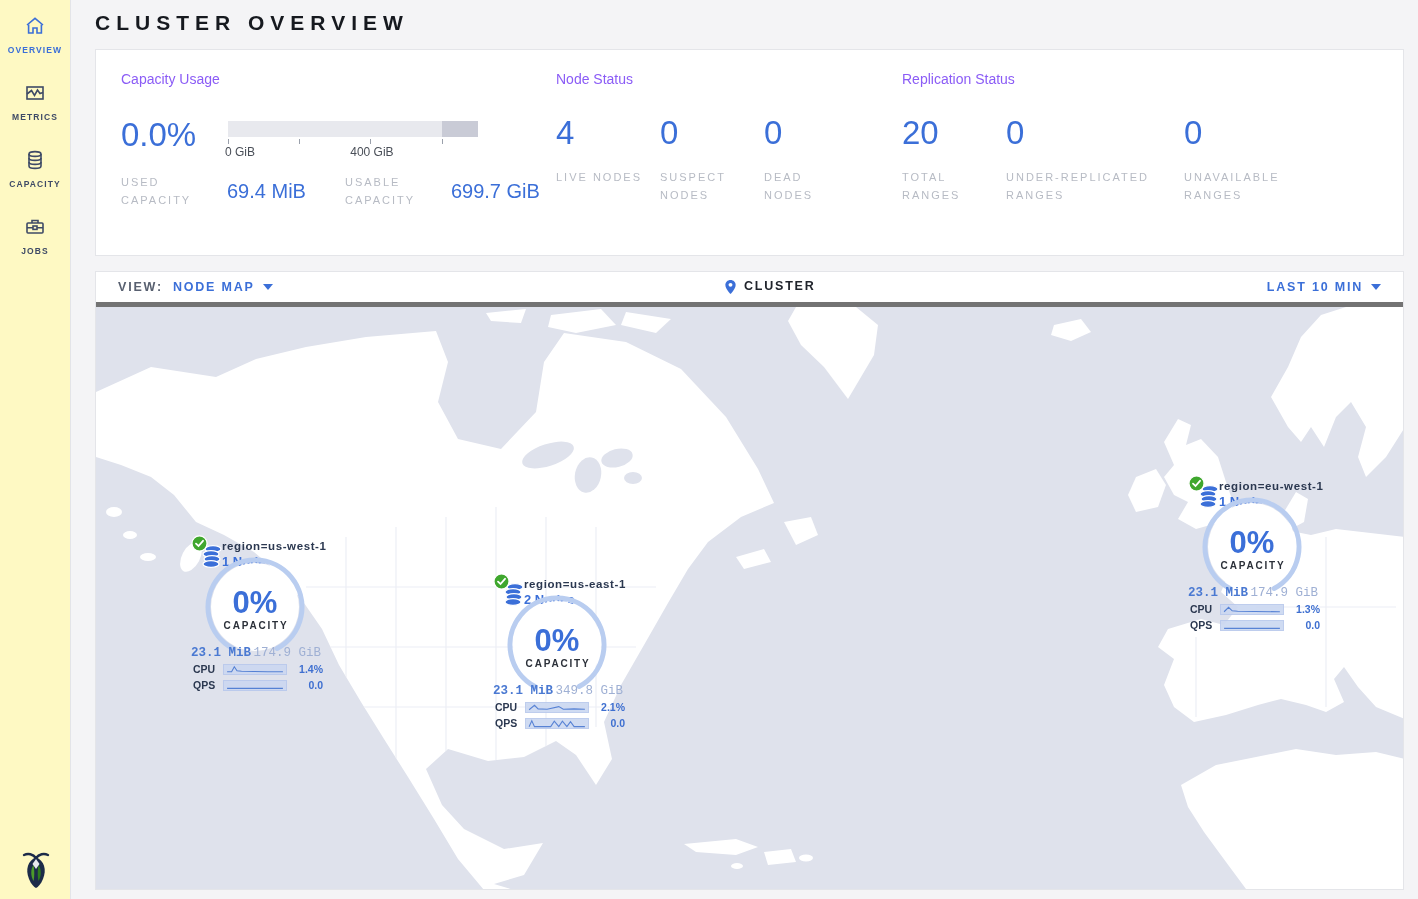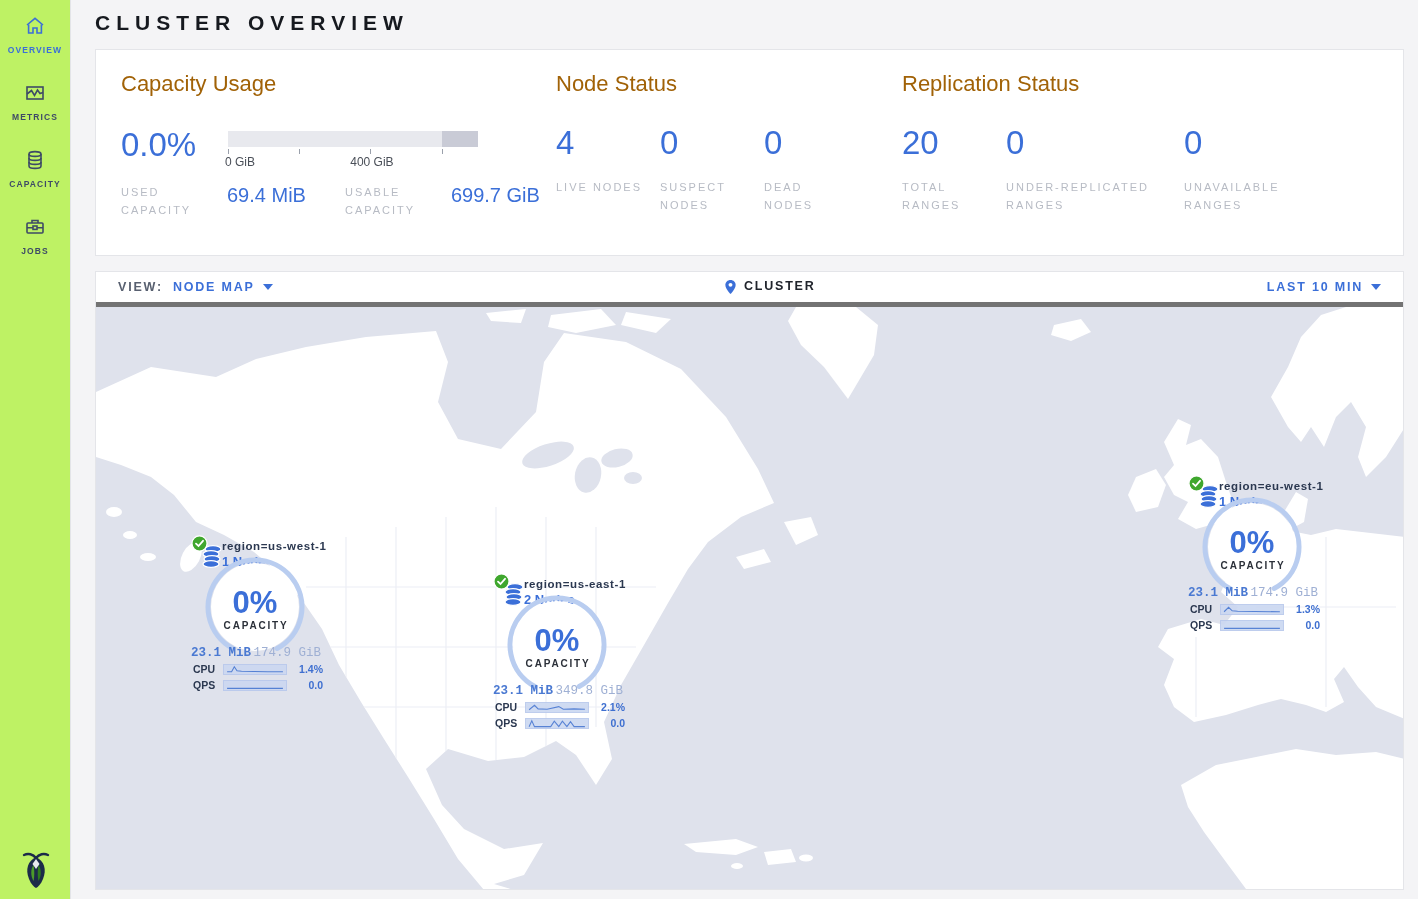--- a/index.html
+++ b/index.html
@@ -5,52 +5,52 @@
   :root{
     --accent:#3b6fd8; --accent-soft:#9fb0d4; --green:#3fa72e;
     --water:#dfe2ec; --land:#ffffff; --label-gray:#b7bbc4;
     --dark:#1c2433; --slate:#3e4a66; --card-border:#e4e5e9; --page-bg:#f4f4f6;
   }
   *{box-sizing:border-box; margin:0; padding:0;}
   html,body{width:1418px; height:899px; overflow:hidden;}
   body{background:var(--page-bg); font-family:"Liberation Sans", sans-serif; color:var(--dark);}
 
   
-  .sidebar{position:fixed; left:0; top:0; width:71px; height:899px; background:#bef264;
+  .sidebar{position:fixed; left:0; top:0; width:71px; height:899px; background:#fef9c3;
     border-right:1px solid #e3e4e8; z-index:50;}
   .side-item{display:flex; flex-direction:column; align-items:center; padding:14px 0 12px; cursor:pointer;}
   .side-item .lbl{margin-top:7px; font-size:8.5px; font-weight:bold; letter-spacing:1.1px; color:var(--slate);}
   .side-item svg{stroke:var(--slate); fill:none; stroke-width:1.6;}
   .side-item.active .lbl{color:var(--accent);}
   .side-item.active svg{stroke:var(--accent);}
   .side-logo{position:absolute; bottom:6px; left:0; width:71px; display:flex; justify-content:center;}
 
   
   .main{margin-left:71px; padding:0 14px 0 24px;}
   .page-title{padding:11px 0 14px; font-size:21px; font-weight:bold; letter-spacing:6px; color:#16191f;}
 
   .card{background:#fff; border:1px solid var(--card-border); width:1309px;}
 
   
   .summary{height:207px; display:flex; padding:21px 0 0 25px; margin-bottom:15px;}
-  .sec-title{font-size:22px; color:#a16207;}
+  .sec-title{font-size:14px; color:#8b5cf6;}
   .cap-section{width:435px;}
   .ns-section{width:346px;}
   .rs-section{flex:1;}
   .cap-row{display:flex; margin-top:29px;}
   .cap-pct{width:107px; font-size:33px; color:var(--accent);}
   .bar-wrap{width:250px; padding-top:5px;}
   .bar{height:16px; width:250px;
     background:linear-gradient(to right,#e8e9ee 0 85.6%, #c9cbd6 85.6% 100%);}
   .ticks{position:relative; height:7px;}
   .tick{position:absolute; top:2px; width:1px; height:5px; background:#9aa0ab;}
   .tick-labels{position:relative; height:15px; margin-top:1px;}
   .tick-label{position:absolute; font-size:12px; color:#4a4f58;}
   .cap-stats{display:flex; margin-top:14px;}
-  .cap-stat{display:flex; align-items:flex-start;}
+  .cap-stat{display:flex; align-items:center;}
   .cap-stat .sl{font-size:11px; letter-spacing:2px; color:var(--label-gray); width:92px; line-height:1.6;}
   .cap-stat .sv{font-size:20px; color:var(--accent); margin-left:14px; padding-bottom:1px;}
   .cap-stat+.cap-stat{margin-left:39px;}
   .stat-row{display:flex; margin-top:27px;}
   .stat .num{font-size:33px; color:var(--accent);}
   .stat .sl{margin-top:17px; font-size:11px; letter-spacing:2px; color:var(--label-gray); line-height:1.6; width:92px;}
   .ns-section .stat{width:104px;}
   .rs-section .stat-1{width:104px;} .rs-section .stat-2{width:178px;} .rs-section .stat-3{width:120px;}
   .rs-section .stat-2 .sl{width:160px;}
 

